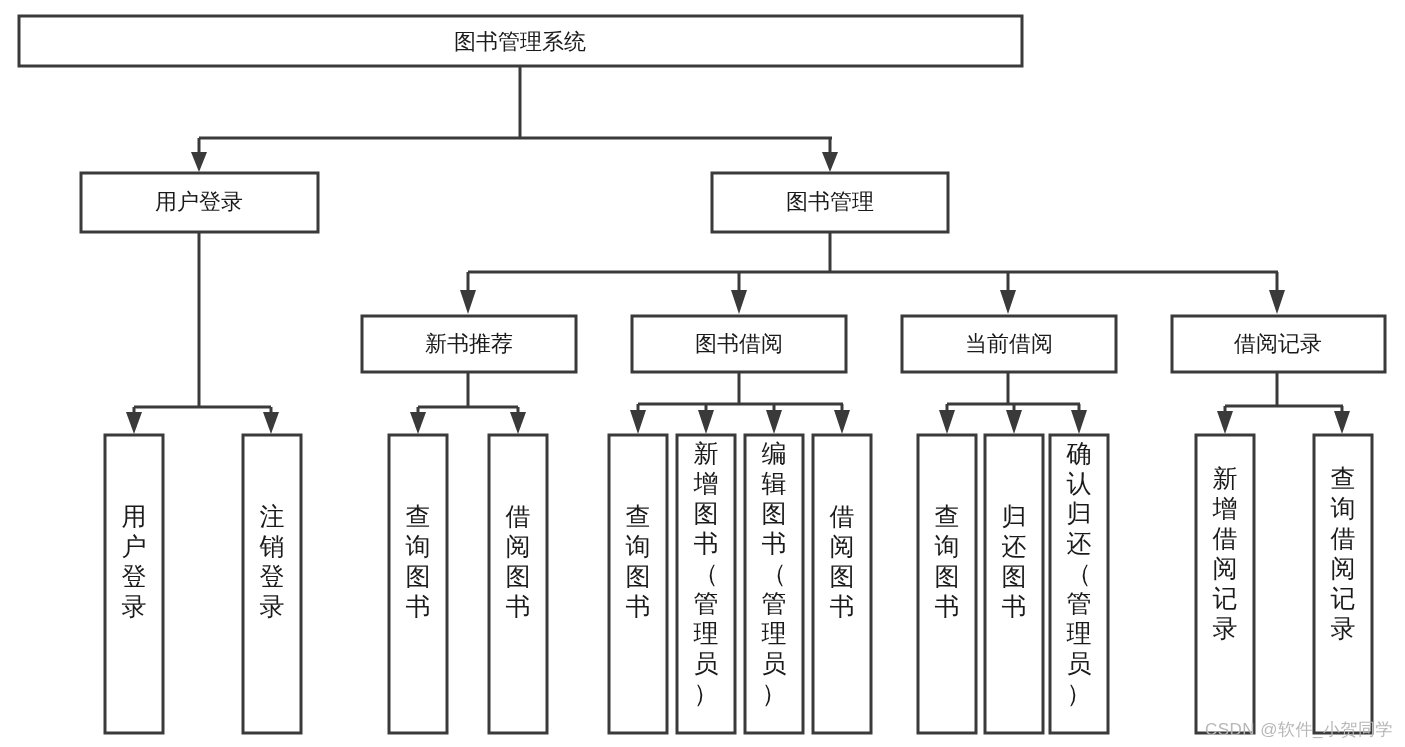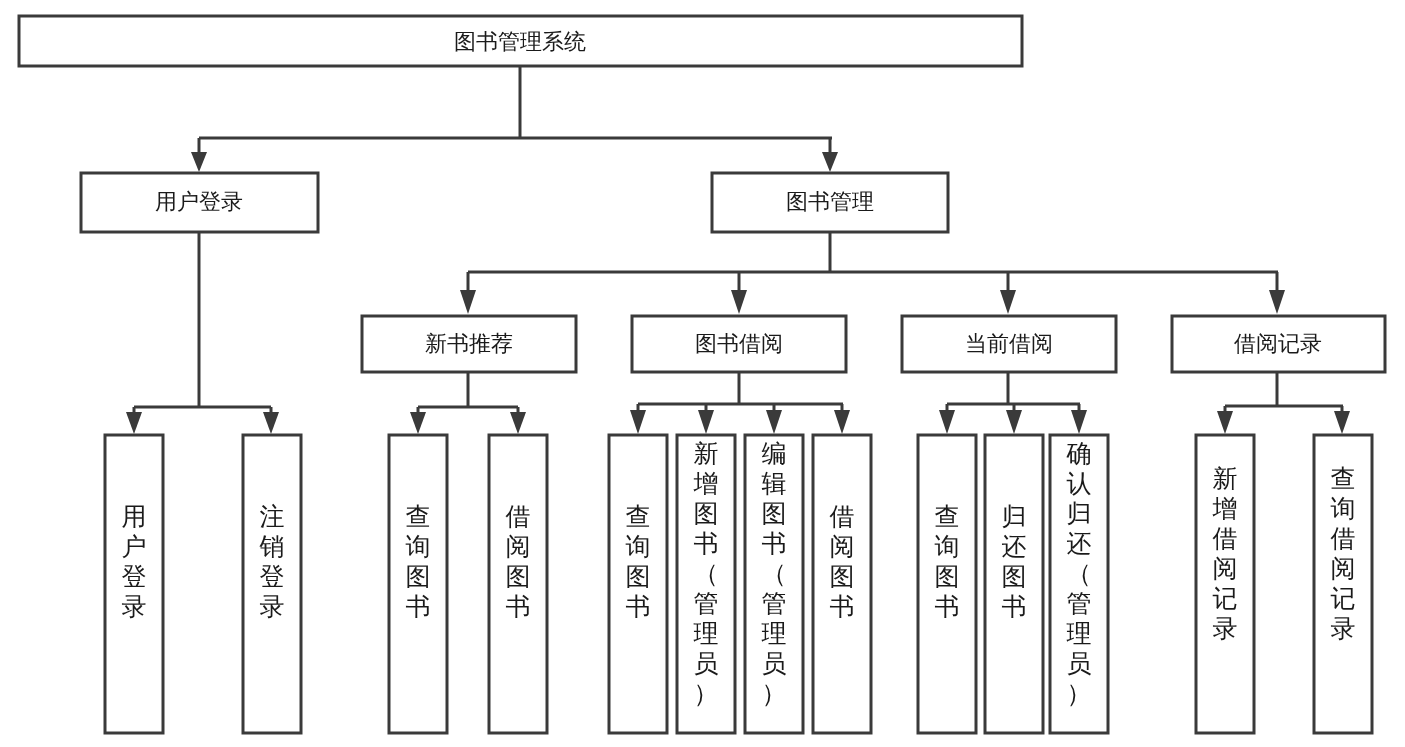--- a/index.html
+++ b/index.html
@@ -229,13 +229,14 @@
       <rect class="node-box" x="1196" y="435" width="58" height="298"></rect>
       <text class="node-label-vertical" x="1225" y="487"><tspan x="1225" y="487">新</tspan><tspan x="1225" y="517">增</tspan><tspan x="1225" y="547">借</tspan><tspan x="1225" y="577">阅</tspan><tspan x="1225" y="607">记</tspan><tspan x="1225" y="637">录</tspan></text>
     </g>
     <g>
       <rect class="node-box" x="1314" y="435" width="58" height="298"></rect>
       <text class="node-label-vertical" x="1343" y="487"><tspan x="1343" y="487">查</tspan><tspan x="1343" y="517">询</tspan><tspan x="1343" y="547">借</tspan><tspan x="1343" y="577">阅</tspan><tspan x="1343" y="607">记</tspan><tspan x="1343" y="637">录</tspan></text>
     </g>
 
   </svg>
 
+  <div class="watermark">CSDN @软件_小贺同学</div>
 </div>
 
 </body></html>

